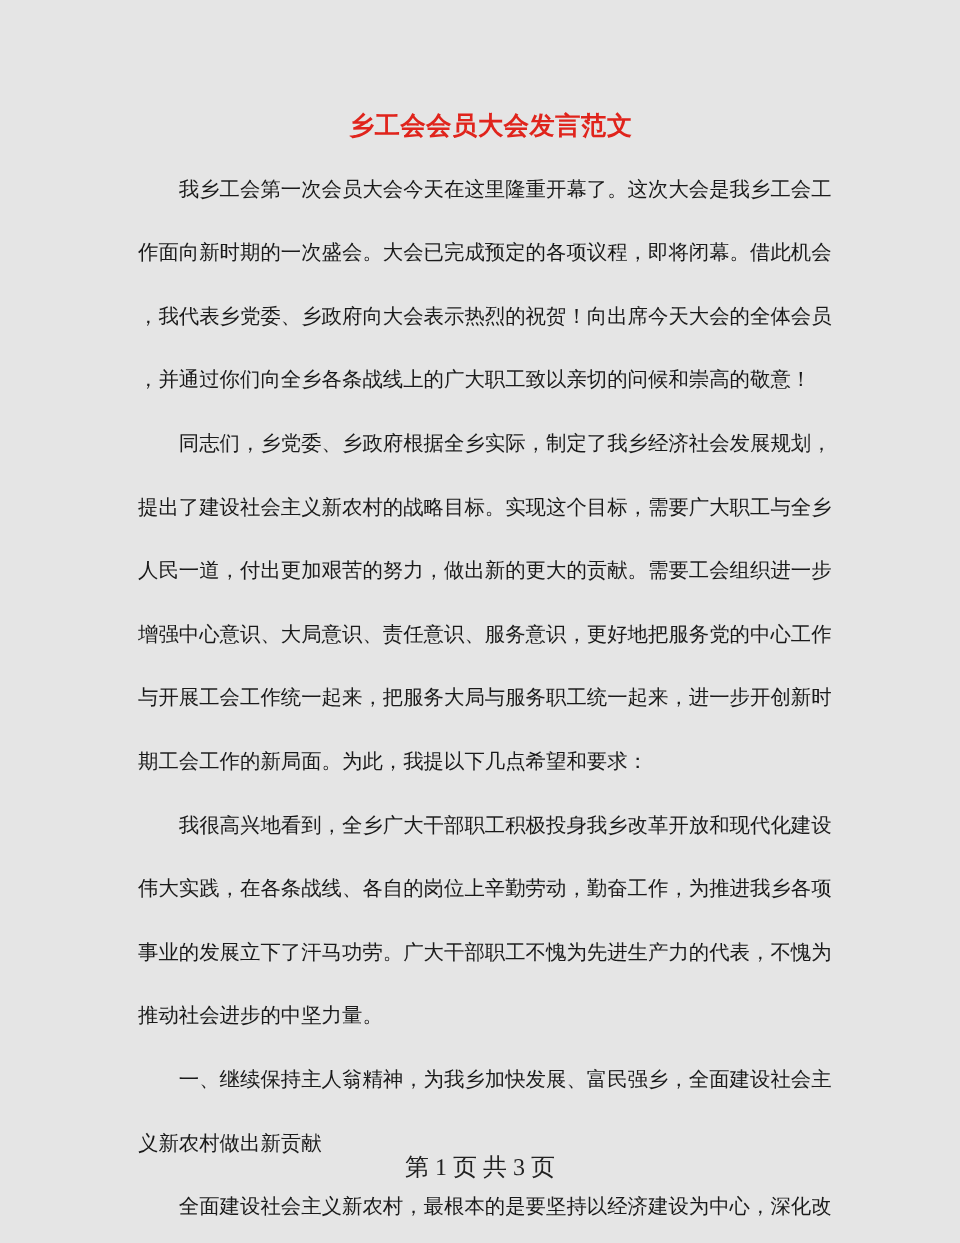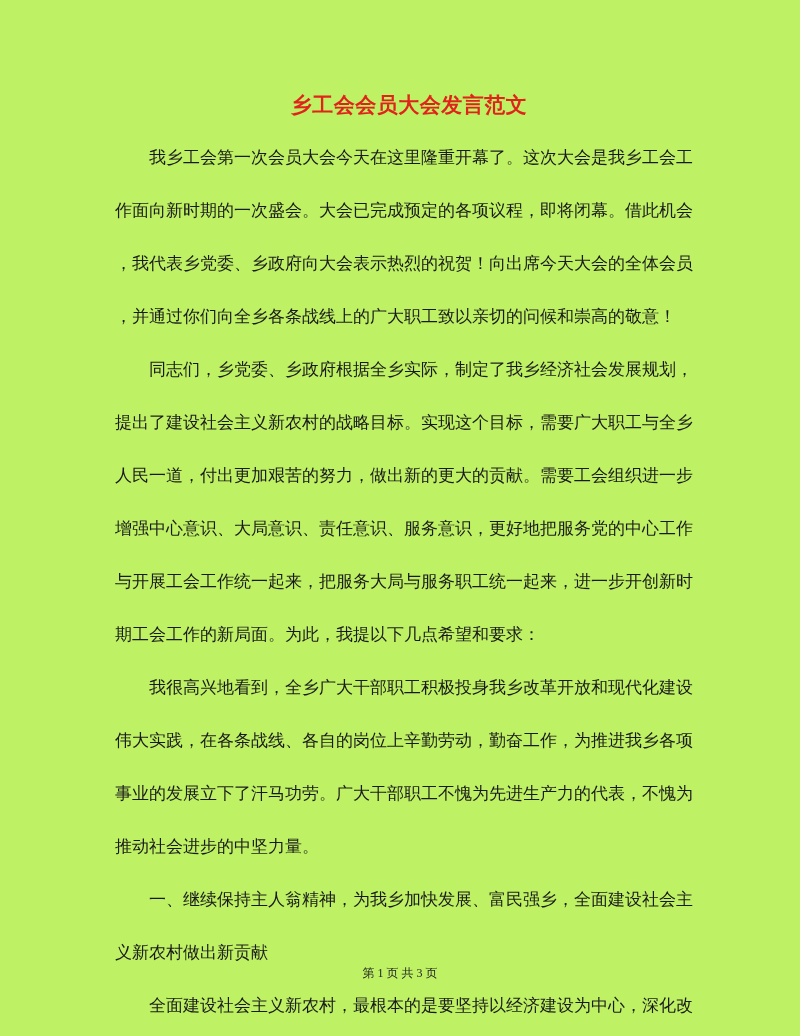--- a/index.html
+++ b/index.html
@@ -39,29 +39,29 @@
     word-break: break-all;
     line-break: anywhere;
     overflow-wrap: anywhere;
   }
   .doc-footer {
     position: absolute;
     left: 0;
     top: 961px;
     width: 800px;
     text-align: center;
-    font-size: 12px;
+    font-size: 20px;
     line-height: 24px;
     color: #222222;
   }
 </style>
 </head>
 <body>
 
-<div class="page" style="background: #bef264; color: rgb(26, 26, 26);">
+<div class="page" style="background: #e5e5e5; color: rgb(26, 26, 26);">
   <h1 class="doc-title" style="color: rgb(224, 36, 28);">乡工会会员大会发言范文</h1>
 
   <div class="doc-body">
     <p>我乡工会第一次会员大会今天在这里隆重开幕了。这次大会是我乡工会工作面向新时期的一次盛会。大会已完成预定的各项议程，即将闭幕。借此机会，我代表乡党委、乡政府向大会表示热烈的祝贺！向出席今天大会的全体会员，并通过你们向全乡各条战线上的广大职工致以亲切的问候和崇高的敬意！</p>
     <p>同志们，乡党委、乡政府根据全乡实际，制定了我乡经济社会发展规划，提出了建设社会主义新农村的战略目标。实现这个目标，需要广大职工与全乡人民一道，付出更加艰苦的努力，做出新的更大的贡献。需要工会组织进一步增强中心意识、大局意识、责任意识、服务意识，更好地把服务党的中心工作与开展工会工作统一起来，把服务大局与服务职工统一起来，进一步开创新时期工会工作的新局面。为此，我提以下几点希望和要求：</p>
     <p>我很高兴地看到，全乡广大干部职工积极投身我乡改革开放和现代化建设伟大实践，在各条战线、各自的岗位上辛勤劳动，勤奋工作，为推进我乡各项事业的发展立下了汗马功劳。广大干部职工不愧为先进生产力的代表，不愧为推动社会进步的中坚力量。</p>
     <p>一、继续保持主人翁精神，为我乡加快发展、富民强乡，全面建设社会主义新农村做出新贡献</p>
     <p>全面建设社会主义新农村，最根本的是要坚持以经济建设为中心，深化改革，扩大开放，不断解放和发展社会生产力。加快发展，富</p>
   </div>
 

